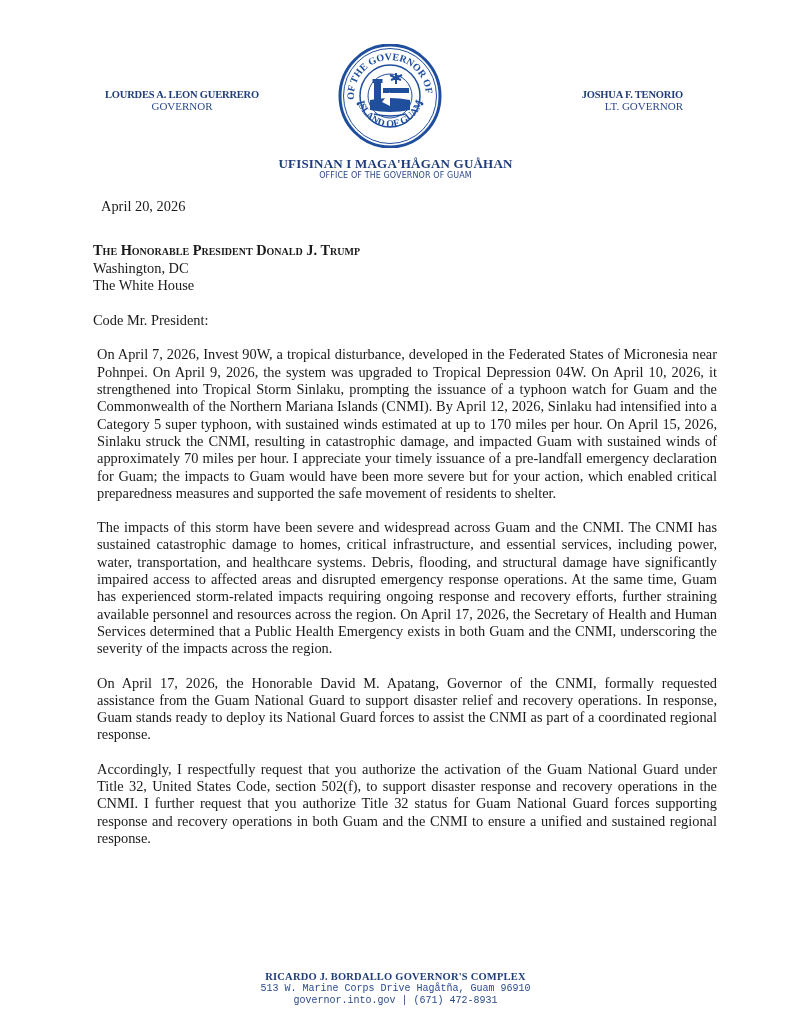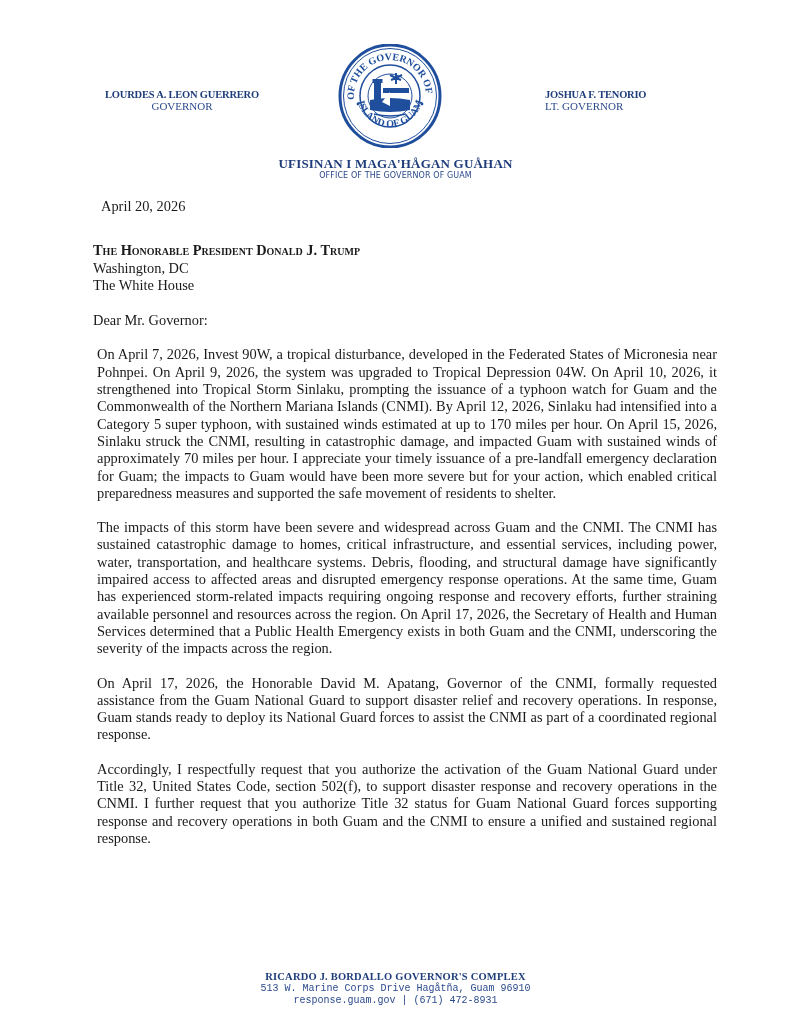--- a/index.html
+++ b/index.html
@@ -1,20 +1,20 @@
 <!DOCTYPE html>
 <html><head>
 <meta charset="utf-8">
 <style>
   html, body { margin: 0; padding: 0; background: #ffffff; }
   body { width: 791px; height: 1024px; position: relative; overflow: hidden; }
   .page { position: absolute; left: 0; top: 0; width: 791px; height: 860px; background: #fff; }
 
   .lh-left { position: absolute; left: 88px; top: 89px; width: 188px; text-align: center; color: #1f3d7a; }
-  .lh-right { position: absolute; left: 545px; top: 89px; width: 138px; text-align: left; color: #1f3d7a; }
+  .lh-right { position: absolute; left: 545px; top: 89px; width: 138px; text-align: right; color: #1f3d7a; }
   .lh-name { font-family: "Liberation Serif", serif; font-weight: bold; font-size: 10.5px; letter-spacing: -0.2px; line-height: 12px; }
   .lh-role { font-family: Liberation Serif, serif; font-size: 11px; line-height: 11px; color: #2b4a8c; }
 
   .seal { position: absolute; left: 338px; top: 44px; width: 104px; height: 104px; }
 
   .office { position: absolute; left: 200px; top: 156px; width: 391px; text-align: center; color: #1f3d7a; }
   .office-title { font-family: "Liberation Serif", serif; font-weight: bold; font-size: 13px; letter-spacing: 0.2px; line-height: 15px; }
   .office-sub { font-family: "DejaVu Sans", sans-serif; font-size: 8px; line-height: 10px; color: #2b4a8c; letter-spacing: 0.1px; }
 
   .letter { position: absolute; left: 93px; top: 198px; width: 624px; font-family: "Liberation Serif", serif; font-size: 14.4px; color: #1a1a1a; line-height: 17.3px; }
@@ -78,31 +78,31 @@
 
   <div class="letter">
     <div class="date">April 20, 2026</div>
 
     <div>
       <div class="addr-name">The Honorable President Donald J. Trump</div>
       <div>Washington, DC</div>
       <div>The White House</div>
     </div>
 
-    <div class="salutation">Dear Mr. Governor:</div>
+    <div class="salutation">Code Mr. President:</div>
 
     <p class="para">On April 7, 2026, Invest 90W, a tropical disturbance, developed in the Federated States of Micronesia near Pohnpei. On April 9, 2026, the system was upgraded to Tropical Depression 04W. On April 10, 2026, it strengthened into Tropical Storm Sinlaku, prompting the issuance of a typhoon watch for Guam and the Commonwealth of the Northern Mariana Islands (CNMI). By April 12, 2026, Sinlaku had intensified into a Category 5 super typhoon, with sustained winds estimated at up to 170 miles per hour. On April 15, 2026, Sinlaku struck the CNMI, resulting in catastrophic damage, and impacted Guam with sustained winds of approximately 70 miles per hour. I appreciate your timely issuance of a pre-landfall emergency declaration for Guam; the impacts to Guam would have been more severe but for your action, which enabled critical preparedness measures and supported the safe movement of residents to shelter.</p>
     <p class="para">The impacts of this storm have been severe and widespread across Guam and the CNMI. The CNMI has sustained catastrophic damage to homes, critical infrastructure, and essential services, including power, water, transportation, and healthcare systems. Debris, flooding, and structural damage have significantly impaired access to affected areas and disrupted emergency response operations. At the same time, Guam has experienced storm-related impacts requiring ongoing response and recovery efforts, further straining available personnel and resources across the region. On April 17, 2026, the Secretary of Health and Human Services determined that a Public Health Emergency exists in both Guam and the CNMI, underscoring the severity of the impacts across the region.</p>
     <p class="para">On April 17, 2026, the Honorable David M. Apatang, Governor of the CNMI, formally requested assistance from the Guam National Guard to support disaster relief and recovery operations. In response, Guam stands ready to deploy its National Guard forces to assist the CNMI as part of a coordinated regional response.</p>
     <p class="para">Accordingly, I respectfully request that you authorize the activation of the Guam National Guard under Title 32, United States Code, section 502(f), to support disaster response and recovery operations in the CNMI. I further request that you authorize Title 32 status for Guam National Guard forces supporting response and recovery operations in both Guam and the CNMI to ensure a unified and sustained regional response.</p>
   </div>
 
   <div class="footer">
     <div class="footer-name">RICARDO J. BORDALLO GOVERNOR'S COMPLEX</div>
     <div class="footer-line">513 W. Marine Corps Drive Hagåtña, Guam 96910</div>
     <div class="footer-line">
-      <span>response.guam.gov</span>
+      <span>governor.into.gov</span>
       <span>|</span>
       <span>(671) 472-8931</span>
     </div>
   </div>
 
 </div>
 
 </body></html>

